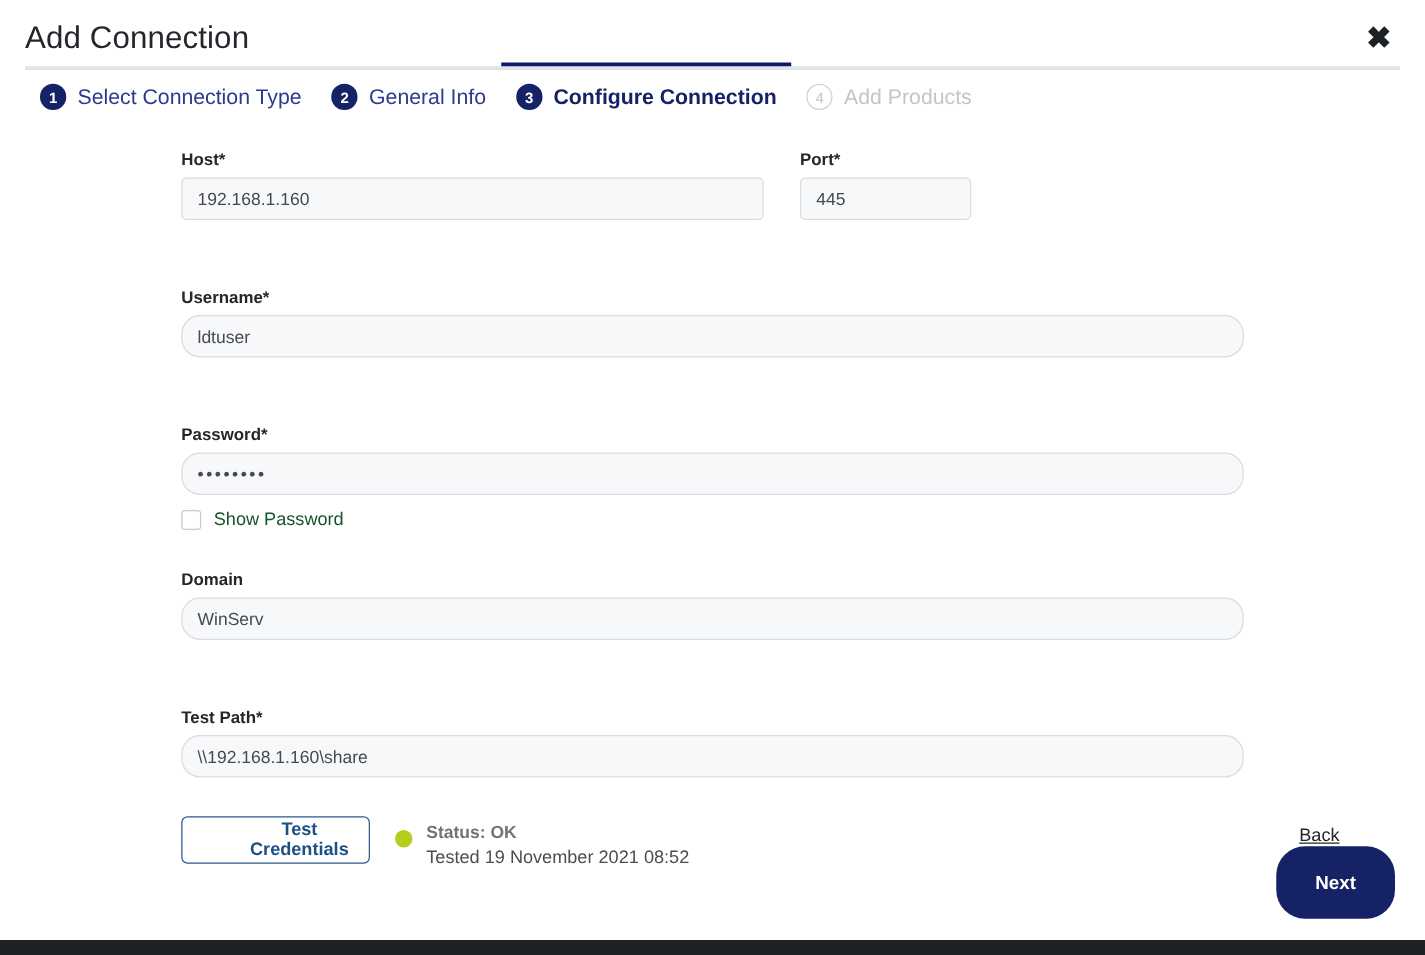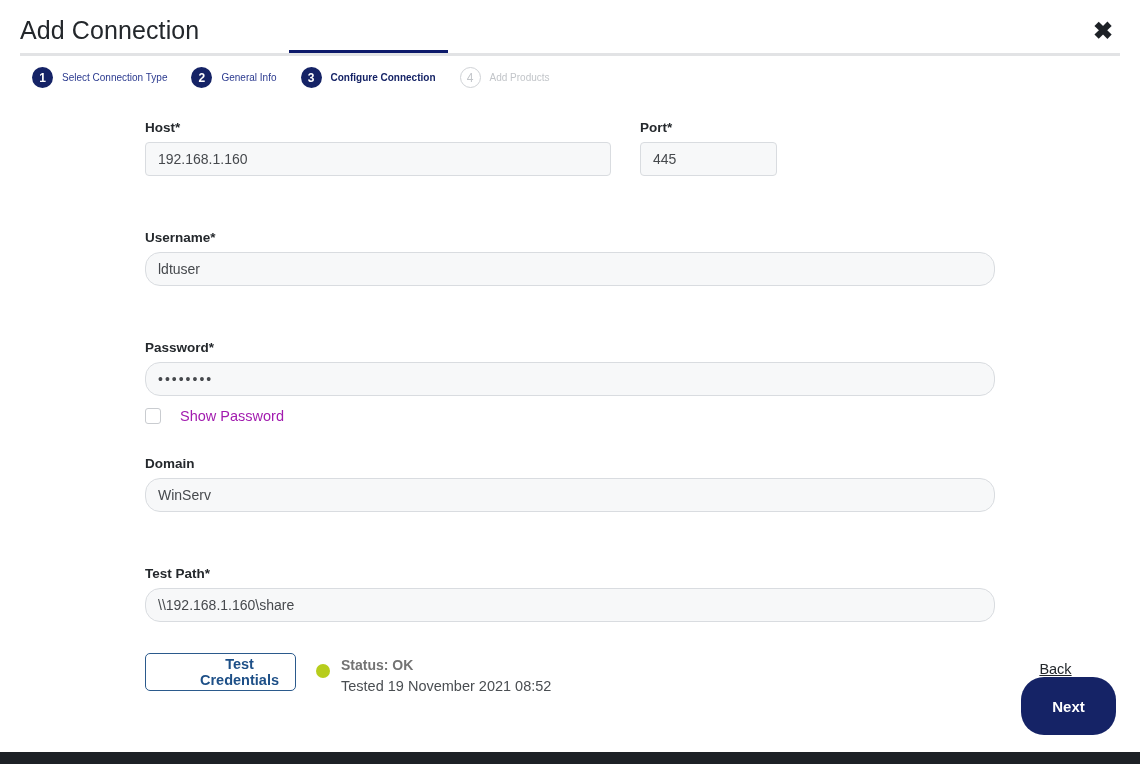--- a/index.html
+++ b/index.html
@@ -93,21 +93,21 @@
     color: #ffffff;
     font-size: 12px;
     font-weight: 700;
     display: flex;
     align-items: center;
     justify-content: center;
     margin-right: 9px;
     flex: none;
   }
   .step-label {
-    font-size: 10px;
+    font-size: 17px;
     color: #2b3a8f;
   }
   .step.active .step-label {
     font-weight: 700;
     color: #152366;
   }
   .step.disabled { cursor: default; }
   .step.disabled .step-num {
     background: transparent;
     border: 1.5px solid #cfd2d6;
@@ -170,22 +170,21 @@
     width: 16px;
     height: 16px;
     border: 1px solid #c9ccd0;
     border-radius: 3px;
     background: #ffffff;
     margin-right: 10px;
     flex: none;
   }
   .checkbox-label {
     font-size: 14.5px;
-    color: #a21caf;
-    margin-left: 9px;
+    color: #14532d;
   }
 
   
   .test-row {
     display: flex;
     align-items: flex-start;
     margin-top: 31px;
   }
   .btn-outline {
     width: 151px;

